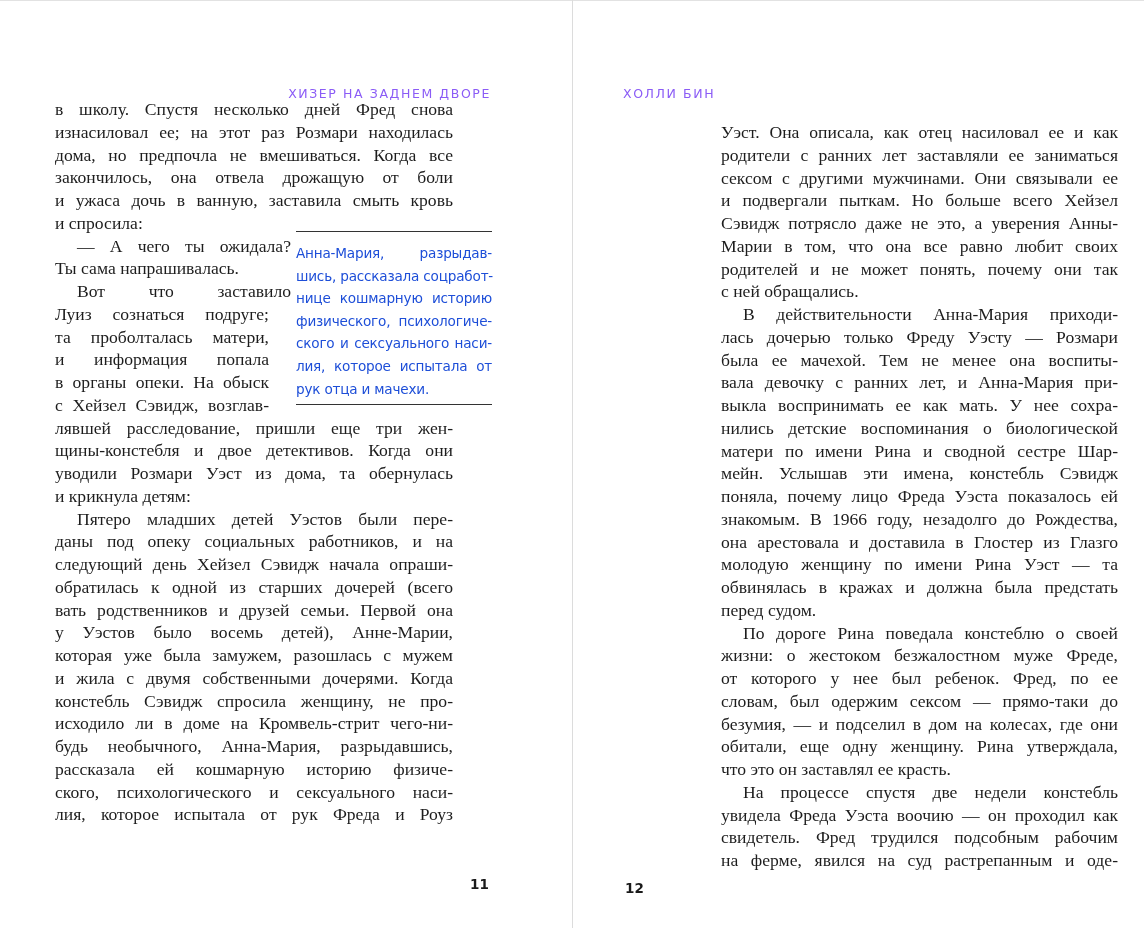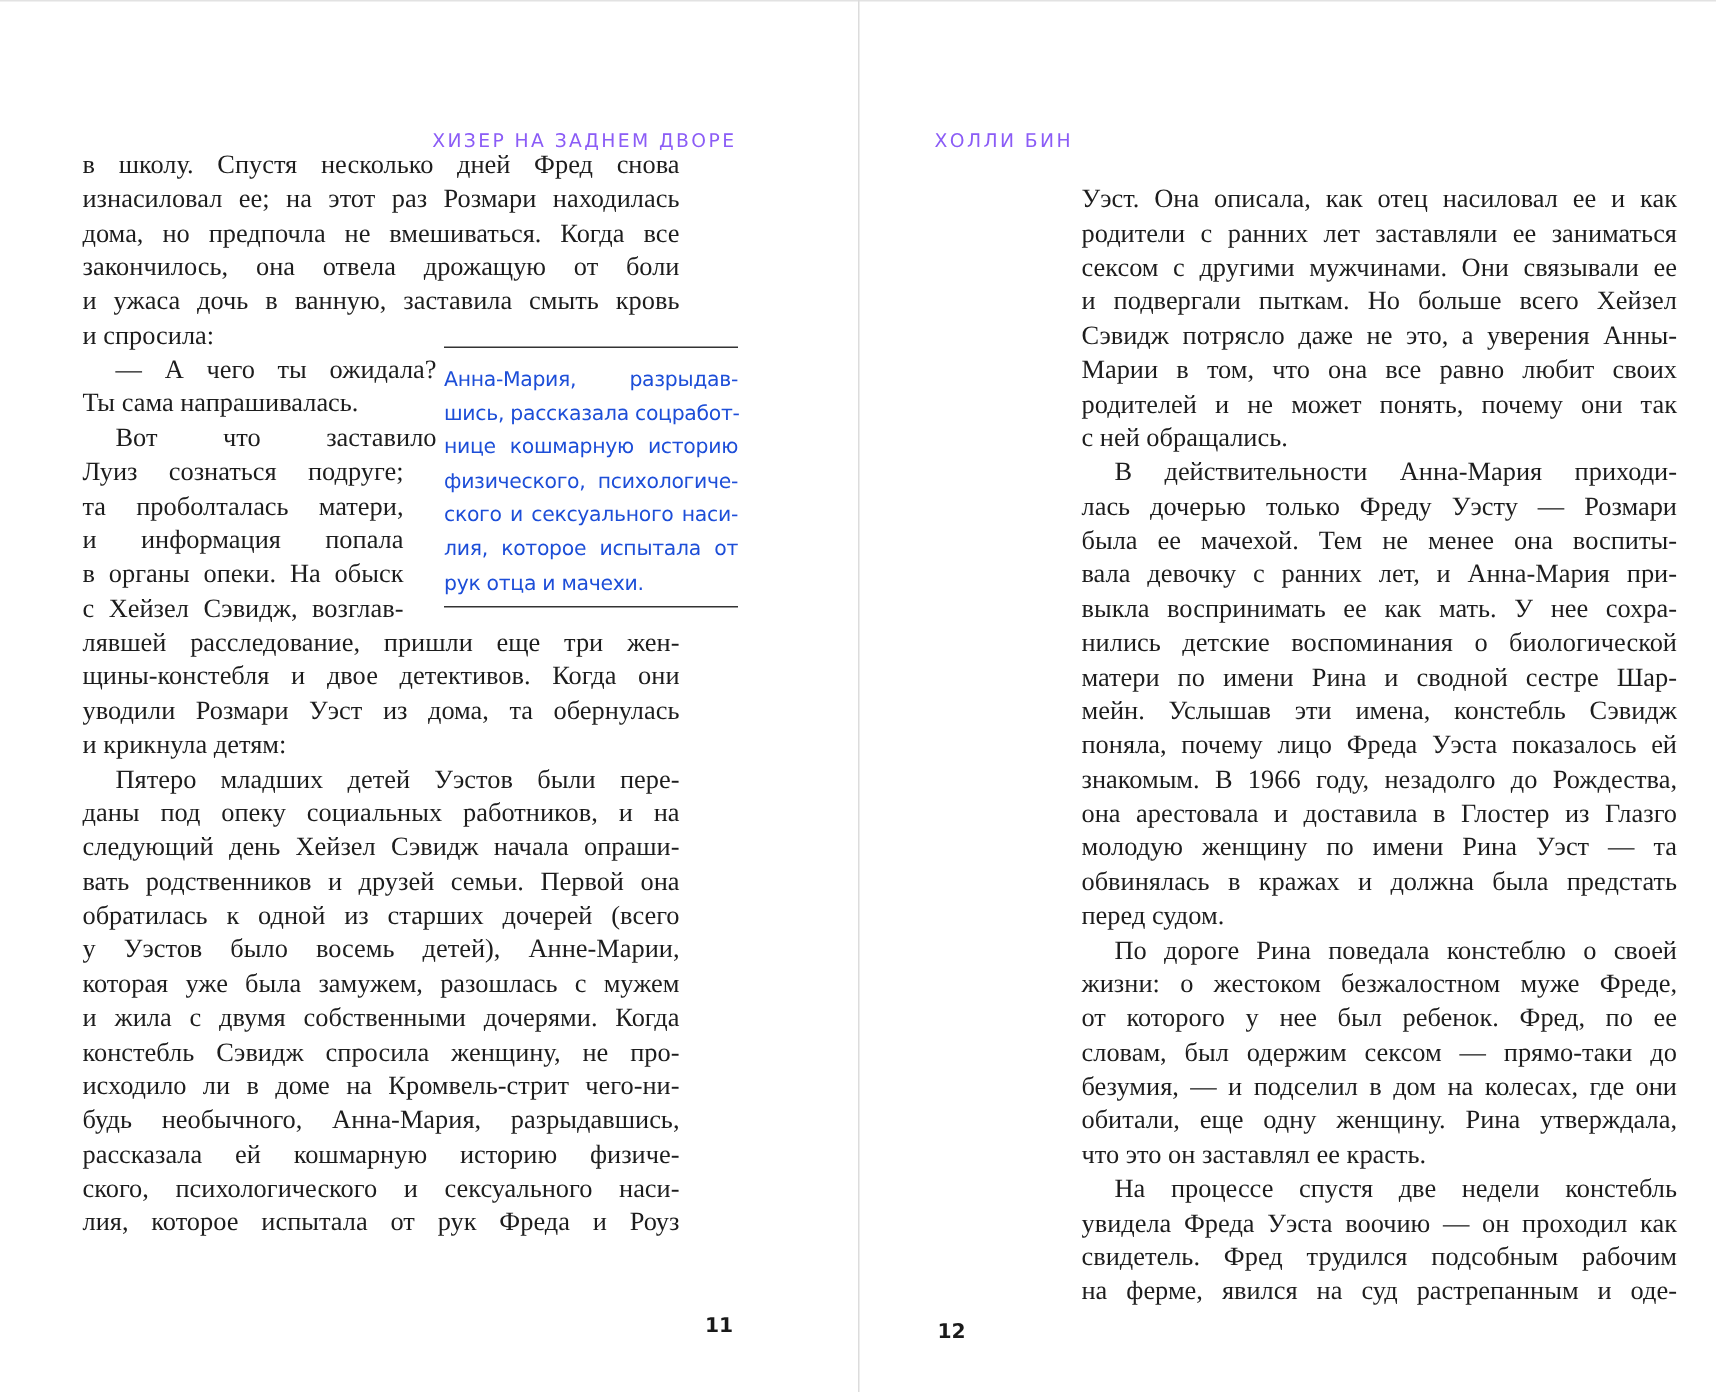--- a/index.html
+++ b/index.html
@@ -81,22 +81,22 @@
         <span class="line  narrow">с Хейзел Сэвидж, возглав-</span>
       </div>
     <div id="lb">
         <span class="line ">лявшей расследование, пришли еще три жен-</span>
         <span class="line ">щины-констебля и двое детективов. Когда они</span>
         <span class="line ">уводили Розмари Уэст из дома, та обернулась</span>
         <span class="line last">и крикнула детям:</span>
         <span class="line indent">Пятеро младших детей Уэстов были пере-</span>
         <span class="line ">даны под опеку социальных работников, и на</span>
         <span class="line ">следующий день Хейзел Сэвидж начала опраши-</span>
+        <span class="line ">обратилась к одной из старших дочерей (всего</span>
         <span class="line ">вать родственников и друзей семьи. Первой она</span>
-        <span class="line ">обратилась к одной из старших дочерей (всего</span>
         <span class="line ">у Уэстов было восемь детей), Анне-Марии,</span>
         <span class="line ">которая уже была замужем, разошлась с мужем</span>
         <span class="line ">и жила с двумя собственными дочерями. Когда</span>
         <span class="line ">констебль Сэвидж спросила женщину, не про-</span>
         <span class="line ">исходило ли в доме на Кромвель-стрит чего-ни-</span>
         <span class="line ">будь необычного, Анна-Мария, разрыдавшись,</span>
         <span class="line ">рассказала ей кошмарную историю физиче-</span>
         <span class="line ">ского, психологического и сексуального наси-</span>
         <span class="line ">лия, которое испытала от рук Фреда и Роуз</span>
       </div>

